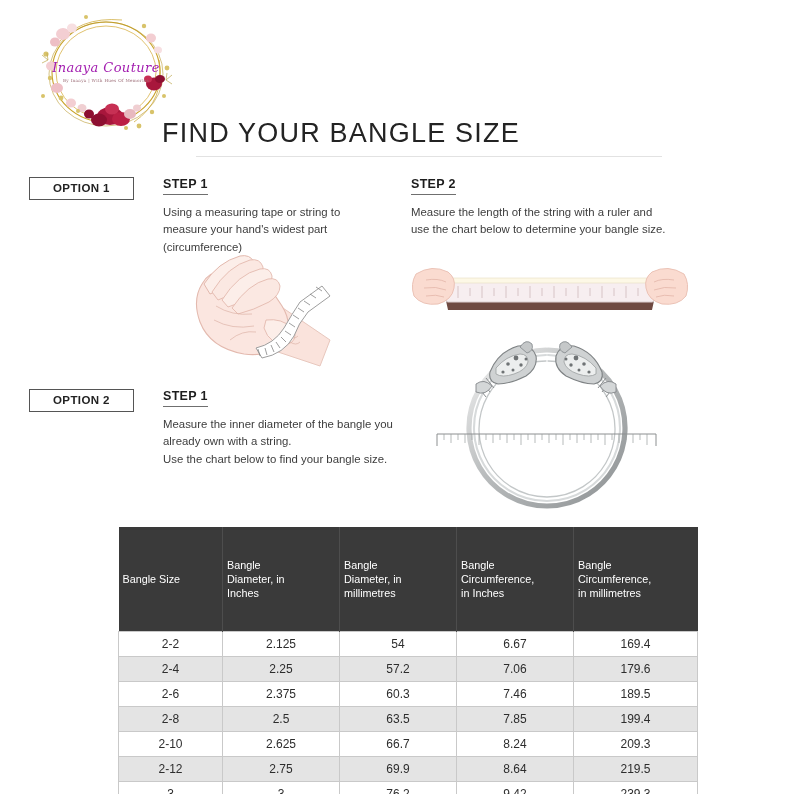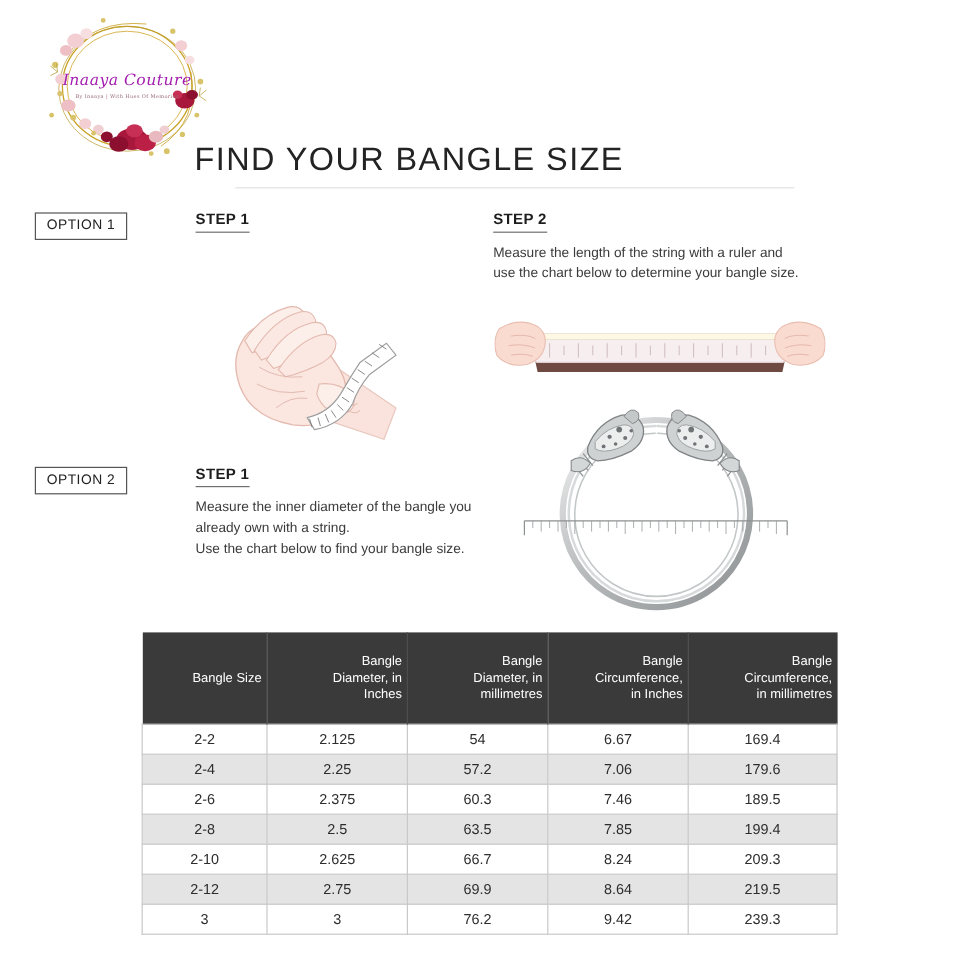--- a/index.html
+++ b/index.html
@@ -68,23 +68,24 @@
     background: #e2e2e2;
   }
 
   
   .option-badge {
     position: absolute;
     border: 1px solid #555;
     font-size: 11.5px;
     letter-spacing: .4px;
     color: #222;
-    padding: 4px 9px 5px;
+    padding: 4px 23px 5px;
     background: #fff;
     white-space: nowrap;
+    font-weight: bold;
   }
   #opt1 { left: 29px; top: 177px; }
   #opt2 { left: 29px; top: 389px; }
 
   
   .step-head {
     font-size: 12.5px;
     font-weight: bold;
     letter-spacing: .3px;
     color: #1d1d1d;
@@ -118,24 +119,24 @@
     width: 579px;
     border-collapse: collapse;
     table-layout: fixed;
   }
   .size-table th {
     background: #3a3a3a;
     color: #ffffff;
     font-size: 10.8px;
     font-weight: 400;
     line-height: 1.32;
-    padding: 12px 4px;
+    padding: 26px 4px;
     height: 52px;
     vertical-align: middle;
-    text-align: right;
+    text-align: left;
     border-right: 1px solid #4d4d4d;
   }
   .size-table th:last-child { border-right: none; }
   .size-table td {
     font-size: 12px;
     text-align: center;
     padding: 5px 4px;
     height: 11px;
     color: #2d2d2d;
     border: 1px solid #c9c9c9;
@@ -213,20 +214,21 @@
 </div>
 
 <div class="page-title">FIND YOUR BANGLE SIZE</div>
 <div class="title-rule"></div>
 
 <div class="option-badge" id="opt1">OPTION 1</div>
 <div class="option-badge" id="opt2">OPTION 2</div>
 
 <div id="step1a">
   <div class="step-head">STEP 1</div>
+  <div class="step-body">Using a measuring tape or string to measure your hand's widest part (circumference)</div>
 </div>
 
 <div class="hand-wrap">
   <svg viewBox="0 0 185 130" width="185" height="130">
 
     <path d="M110 62 L160 96 L150 122 L96 104 Z" fill="#fae3dc" stroke="#e8c7bd" stroke-width="1"></path>
 
     <path d="M32 40 Q22 56 30 78 Q40 104 74 110 Q104 114 116 92 Q122 78 112 62
              L96 38 Q74 24 54 26 Q38 28 32 40 Z" fill="#fbe6e0" stroke="#e3b9ae" stroke-width="1.1"></path>
 

